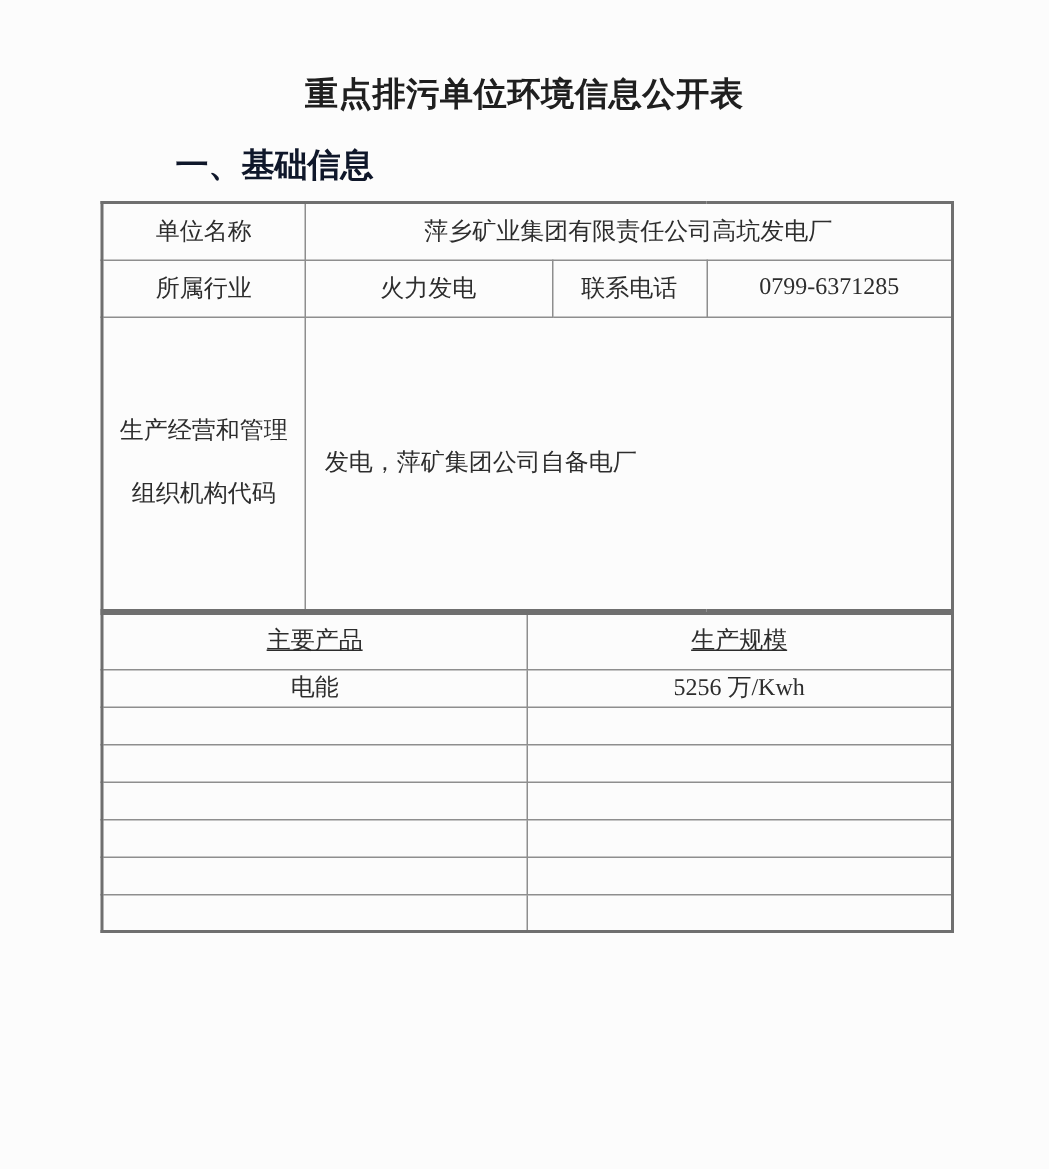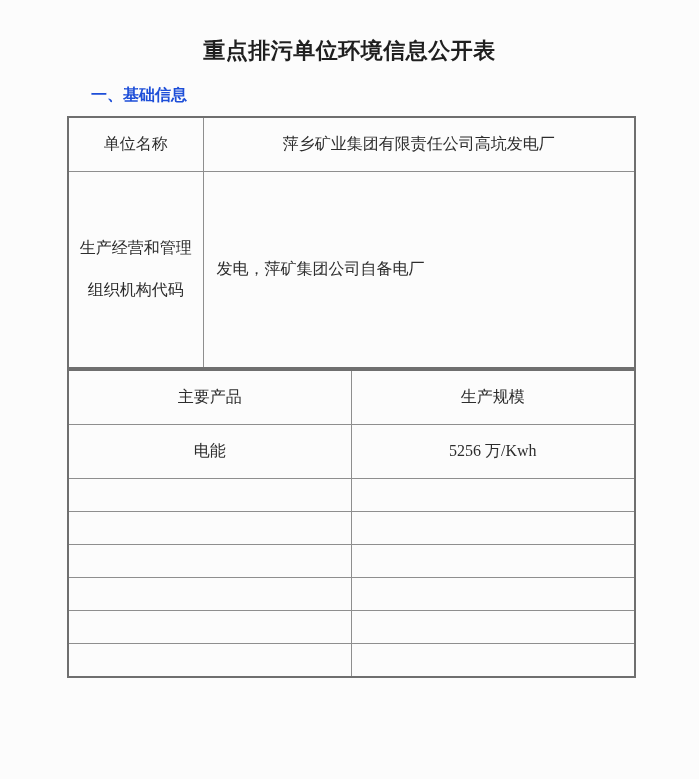--- a/index.html
+++ b/index.html
@@ -14,68 +14,68 @@
     color: #262626;
     overflow: hidden;
   }
   .page {
     position: relative;
     width: 699px;
     height: 779px;
   }
   .doc-title {
     margin: 0;
-    padding-top: 40px;
+    padding-top: 52px;
     text-align: center;
     font-size: 22px;
     line-height: 1;
     font-weight: bold;
     color: #1f1f1f;
     letter-spacing: 0.5px;
   }
   .section-heading {
-    margin: 25px 0 0 91px;
-    font-size: 16px;
+    margin: 25px 0 0 117px;
+    font-size: 22px;
     line-height: 1;
     font-weight: bold;
-    color: #1d4ed8;
+    color: #0f172a;
   }
   table {
     border-collapse: collapse;
     table-layout: fixed;
     margin-left: 67px;
     width: 567px;
     font-size: 16px;
     color: #2d2d2d;
   }
   table.basic-info {
     margin-top: 13px;
   }
   table.products {
     margin-top: 0;
   }
   td, th {
     border: 1.5px solid #8e8e8e;
     text-align: center;
     vertical-align: middle;
-    padding: 16px 4px;
+    padding: 0 4px;
     font-weight: normal;
     overflow: hidden;
     white-space: nowrap;
   }
   table.basic-info {
     border: 2px solid #6f6f6f;
   }
   table.products {
     border: 2px solid #6f6f6f;
     border-top: 2.5px solid #6f6f6f;
   }
   tr.r-std { height: 38px; }
   tr.r-big { height: 196px; }
-  tr.p-head { height: 37px; }
+  tr.p-head { height: 37px; text-decoration: underline; }
   table.products tbody tr { height: 25px; }
   td.left-val {
     text-align: left;
     padding-left: 13px;
   }
   .two-line-label span {
     display: block;
     line-height: 42px;
     white-space: nowrap;
   }
@@ -93,20 +93,26 @@
     <colgroup>
       <col style="width:135px">
       <col style="width:165px">
       <col style="width:103px">
       <col style="width:164px">
     </colgroup>
     <tbody>
       <tr class="r-std">
         <td>单位名称</td>
         <td colspan="3">萍乡矿业集团有限责任公司高坑发电厂</td>
+      </tr>
+      <tr class="r-std">
+        <td>所属行业</td>
+        <td>火力发电</td>
+        <td>联系电话</td>
+        <td>0799-6371285</td>
       </tr>
       <tr class="r-big">
         <td class="two-line-label">
           <span>生产经营和管理</span>
           <span>组织机构代码</span>
         </td>
         <td colspan="3" class="left-val">发电，萍矿集团公司自备电厂</td>
       </tr>
     </tbody>
   </table>

